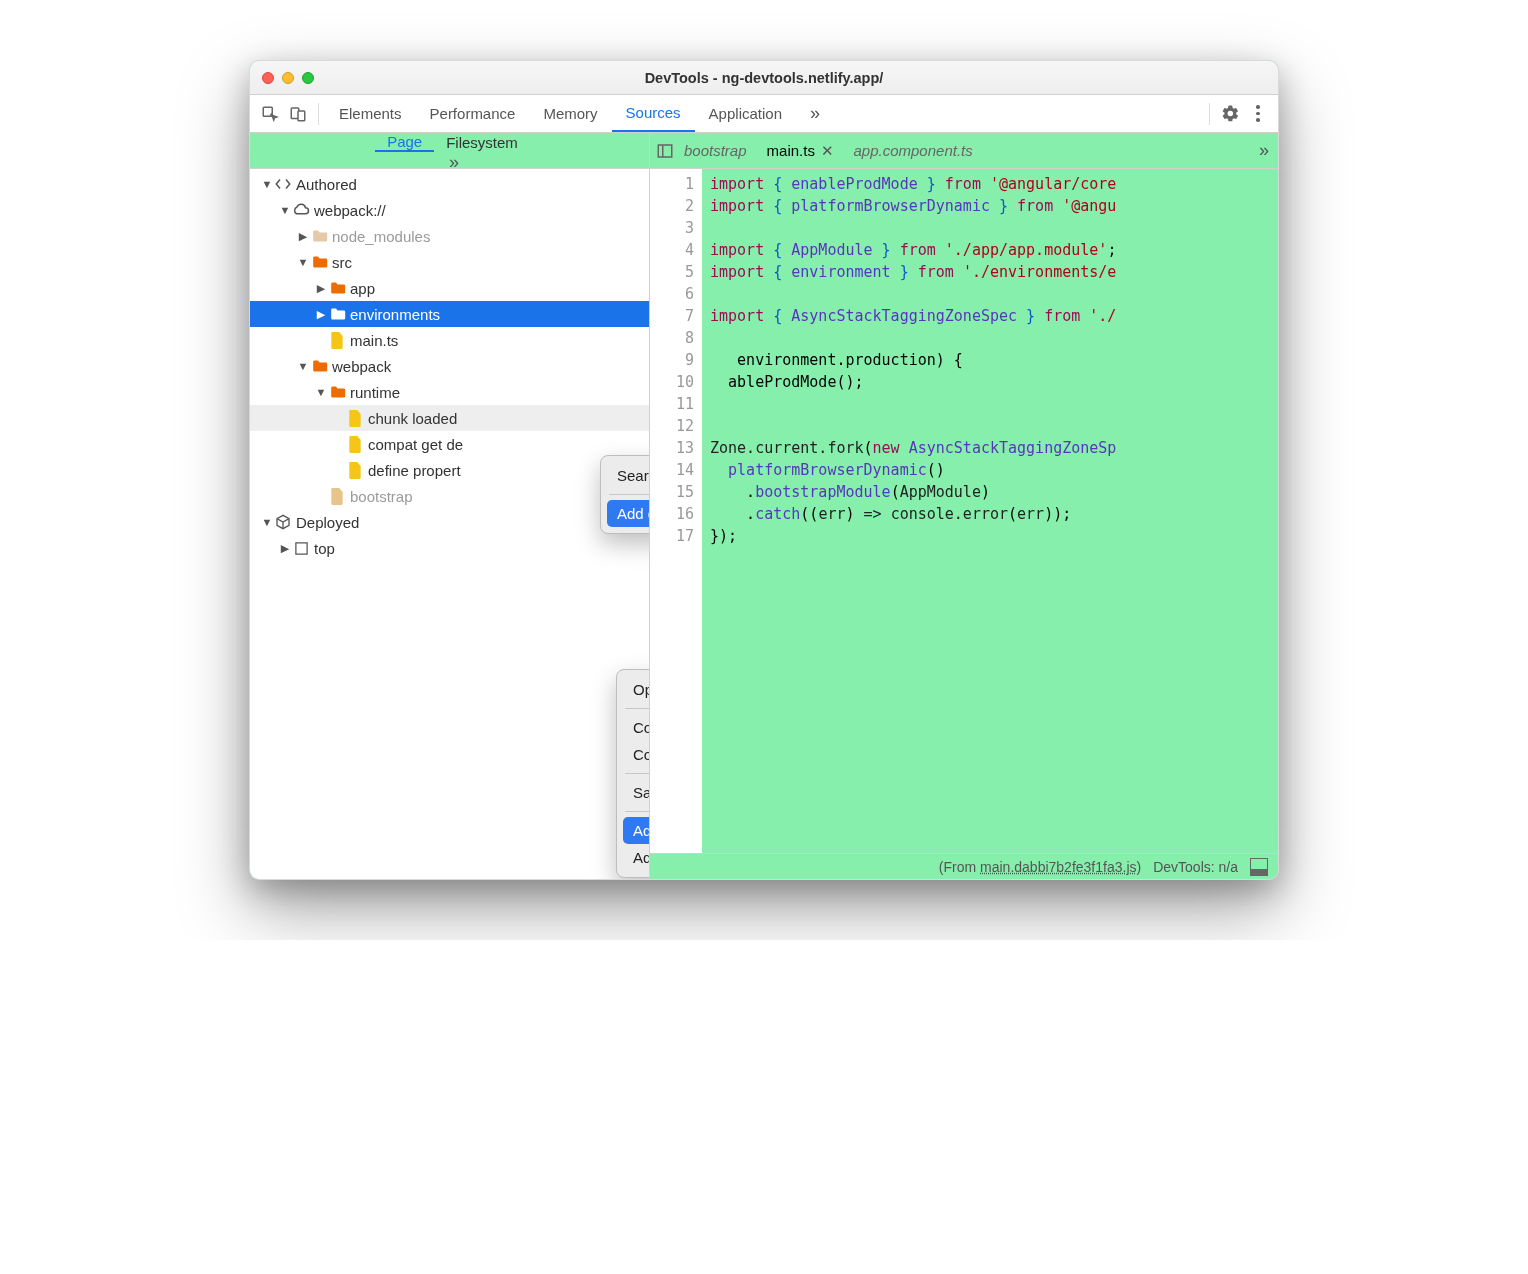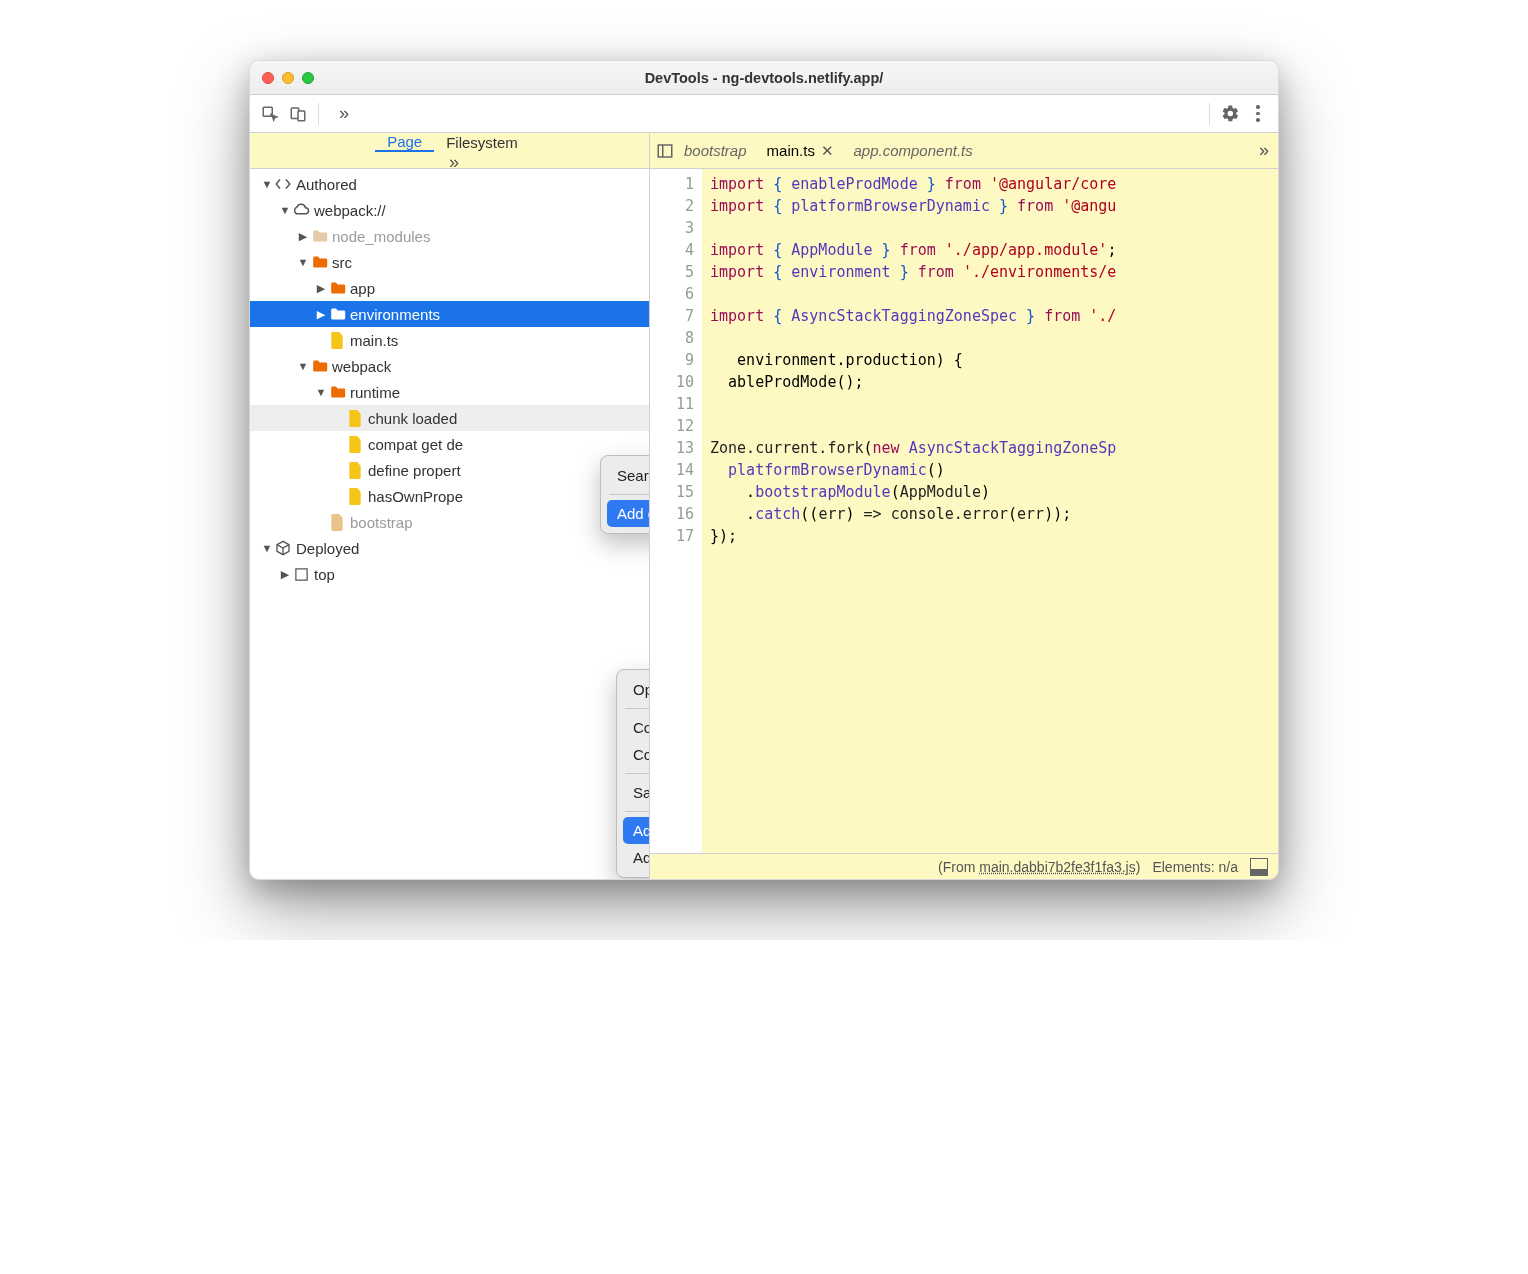--- a/index.html
+++ b/index.html
@@ -8,21 +8,21 @@
     background: #fff;
     display: flex;
     align-items: flex-start;
     justify-content: center;
     padding: 60px;
   }
   .window {
     width: 1030px;
     height: 820px;
     border-radius: 10px;
-    background: #fef9c3;
+    background: #86efac;
     box-shadow: 0 30px 70px rgba(0,0,0,0.35), 0 10px 30px rgba(0,0,0,0.25);
     overflow: hidden;
     position: relative;
     display: flex;
     flex-direction: column;
     border: 1px solid #d9d9d9;
   }
   
   .titlebar {
     height: 34px;
@@ -157,20 +157,27 @@
           <path d="M13 13 l8 3 -3 1 -1 3 -3 -8z" fill="#666"></path>
         </svg>
     </div>
     <div class="iconbtn">
       <svg width="18" height="18" viewBox="0 0 24 24" fill="none" stroke="#666" stroke-width="2">
           <rect x="3" y="4" width="10" height="14" rx="1"></rect>
           <rect x="12" y="8" width="9" height="13" rx="1" fill="#fff"></rect>
         </svg>
     </div>
     <div class="divider"></div>
+    <div id="maintabs" style="display: flex; height: 100%;">
+        <div class="tab">Elements</div>
+        <div class="tab">Performance</div>
+        <div class="tab">Memory</div>
+        <div class="tab active">Sources</div>
+        <div class="tab">Application</div>
+      </div>
     <div class="tab chevmore">»</div>
     <div class="spacer"></div>
     <div class="divider"></div>
     <div class="iconbtn">
       <svg width="19" height="19" viewBox="0 0 24 24" fill="#666">
           <path d="M19.14,12.94a7,7,0,0,0,.05-.94,7,7,0,0,0-.05-.94l2.11-1.65a.5.5,0,0,0,.12-.64l-2-3.46a.5.5,0,0,0-.61-.22l-2.49,1a7,7,0,0,0-1.62-.94l-.38-2.65A.5.5,0,0,0,13.8,2H9.8a.5.5,0,0,0-.49.42L8.93,5.07a7,7,0,0,0-1.62.94l-2.49-1a.5.5,0,0,0-.61.22l-2,3.46a.5.5,0,0,0,.12.64L4.44,11a7,7,0,0,0,0,1.88L2.33,14.53a.5.5,0,0,0-.12.64l2,3.46a.5.5,0,0,0,.61.22l2.49-1a7,7,0,0,0,1.62.94l.38,2.65a.5.5,0,0,0,.49.42h4a.5.5,0,0,0,.49-.42l.38-2.65a7,7,0,0,0,1.62-.94l2.49,1a.5.5,0,0,0,.61-.22l2-3.46a.5.5,0,0,0-.12-.64ZM11.8,15.5A3.5,3.5,0,1,1,15.3,12,3.5,3.5,0,0,1,11.8,15.5Z"></path>
         </svg>
     </div>
     <div class="iconbtn">
       <div class="kebab">
@@ -324,29 +331,20 @@
             <span>compat get de</span>
           </div>
           <div class="row indent-5">
             <span class="arrow"></span>
             <span class="ic">
               <svg width="14" height="17" viewBox="0 0 24 30">
                 <path fill="#f5c518" d="M4 0h12l6 7v21a2 2 0 0 1-2 2H4a2 2 0 0 1-2-2V2a2 2 0 0 1 2-2Z"></path>
               </svg>
             </span>
             <span>define propert</span>
-          </div>
-          <div class="row indent-5">
-            <span class="arrow"></span>
-            <span class="ic">
-              <svg width="14" height="17" viewBox="0 0 24 30">
-                <path fill="#f5c518" d="M4 0h12l6 7v21a2 2 0 0 1-2 2H4a2 2 0 0 1-2-2V2a2 2 0 0 1 2-2Z"></path>
-              </svg>
-            </span>
-            <span>hasOwnPrope</span>
           </div>
           <div class="row indent-4 dim">
             <span class="arrow"></span>
             <span class="ic">
               <svg width="14" height="17" viewBox="0 0 24 30">
                 <path fill="#e8c48b" d="M4 0h12l6 7v21a2 2 0 0 1-2 2H4a2 2 0 0 1-2-2V2a2 2 0 0 1 2-2Z"></path>
               </svg>
             </span>
             <span>bootstrap</span>
           </div>
@@ -410,19 +408,19 @@
             <div>15</div>
             <div>16</div>
             <div>17</div>
           </div>
         <div class="codelines" id="codelines"><div><span class="kw">import</span> <span class="brace">{</span> <span class="fn">enableProdMode</span> <span class="brace">}</span> <span class="kw">from</span> <span class="str">'@angular/core</span></div><div><span class="kw">import</span> <span class="brace">{</span> <span class="fn">platformBrowserDynamic</span> <span class="brace">}</span> <span class="kw">from</span> <span class="str">'@angu</span></div><div>&nbsp;</div><div><span class="kw">import</span> <span class="brace">{</span> <span class="fn">AppModule</span> <span class="brace">}</span> <span class="kw">from</span> <span class="str">'./app/app.module'</span>;</div><div><span class="kw">import</span> <span class="brace">{</span> <span class="fn">environment</span> <span class="brace">}</span> <span class="kw">from</span> <span class="str">'./environments/e</span></div><div>&nbsp;</div><div><span class="kw">import</span> <span class="brace">{</span> <span class="fn">AsyncStackTaggingZoneSpec</span> <span class="brace">}</span> <span class="kw">from</span> <span class="str">'./</span></div><div>&nbsp;</div><div>   environment.production) {</div><div>  ableProdMode();</div><div>&nbsp;</div><div>&nbsp;</div><div><span class="ident">Zone.current.fork</span>(<span class="kw">new</span> <span class="fn">AsyncStackTaggingZoneSp</span></div><div>  <span class="fn">platformBrowserDynamic</span>()</div><div>    .<span class="fn">bootstrapModule</span>(<span class="ident">AppModule</span>)</div><div>    .<span class="fn">catch</span>((<span class="ident">err</span>) <span class="punc">=&gt;</span> <span class="ident">console.error</span>(<span class="ident">err</span>));</div><div>});</div></div>
       </div>
       <div class="statusbar">
         <span>
           <span>(From </span><a>main.dabbi7b2fe3f1fa3.js</a><span>)</span>
         </span>
-        <span>Elements: n/a</span>
+        <span>DevTools: n/a</span>
         <div class="dockicon"></div>
       </div>
     </div>
   </div>
 
 </div>
 
 </body></html>

